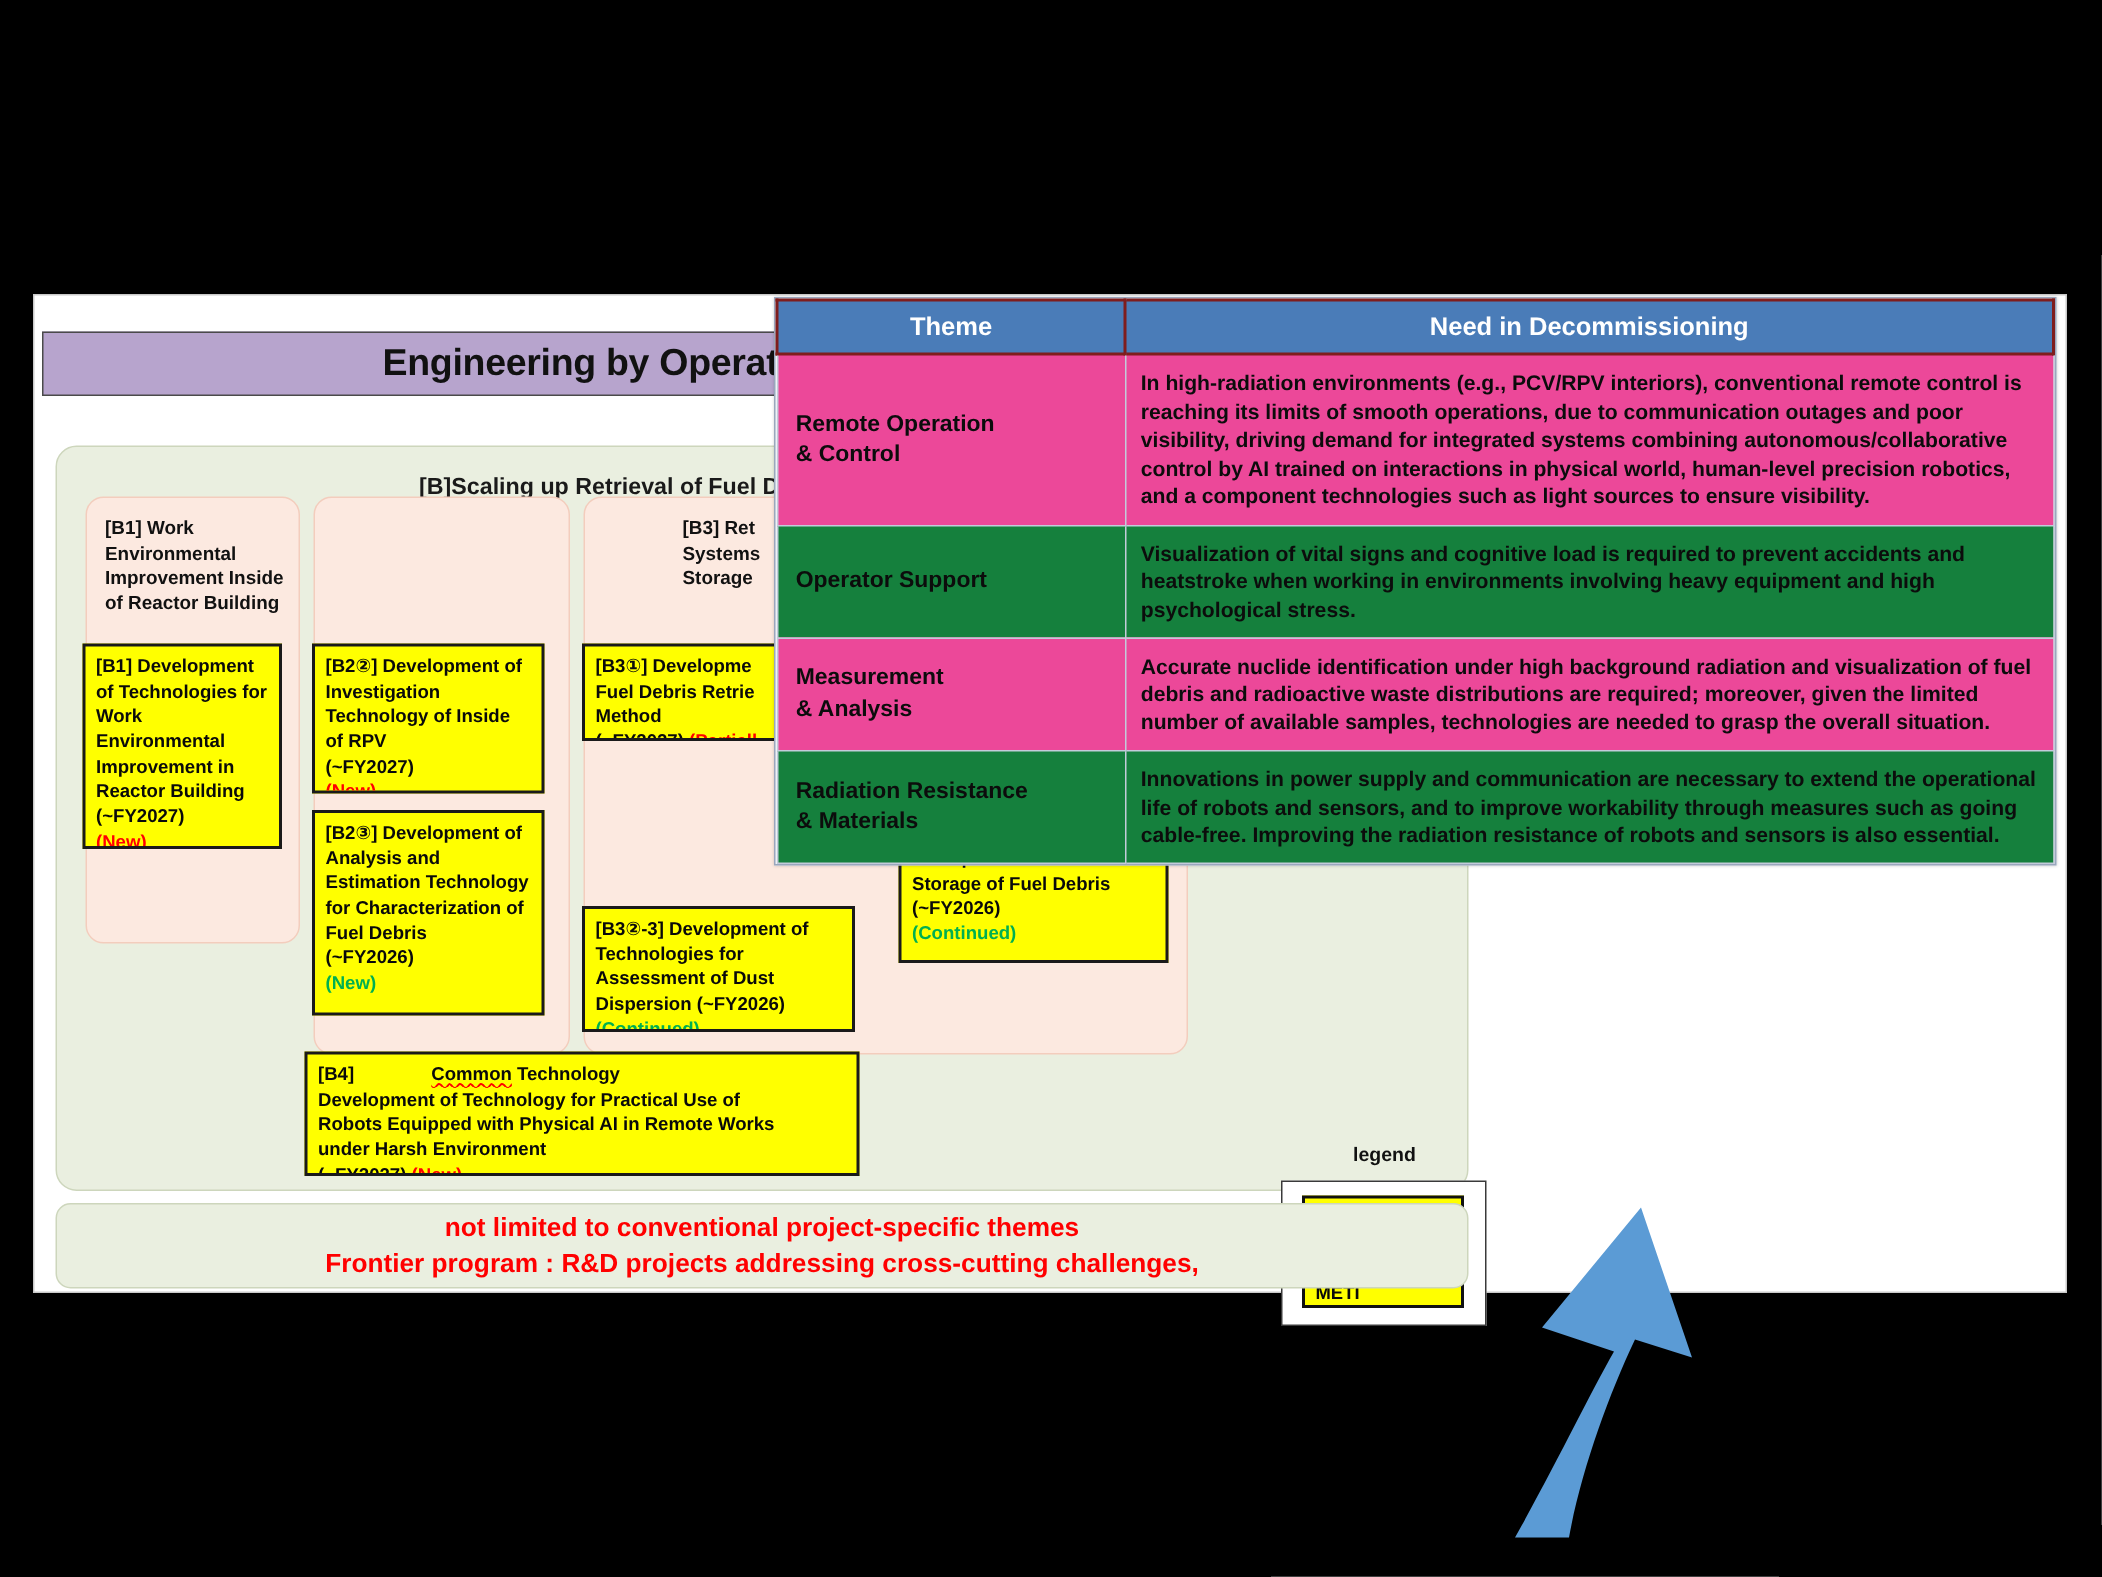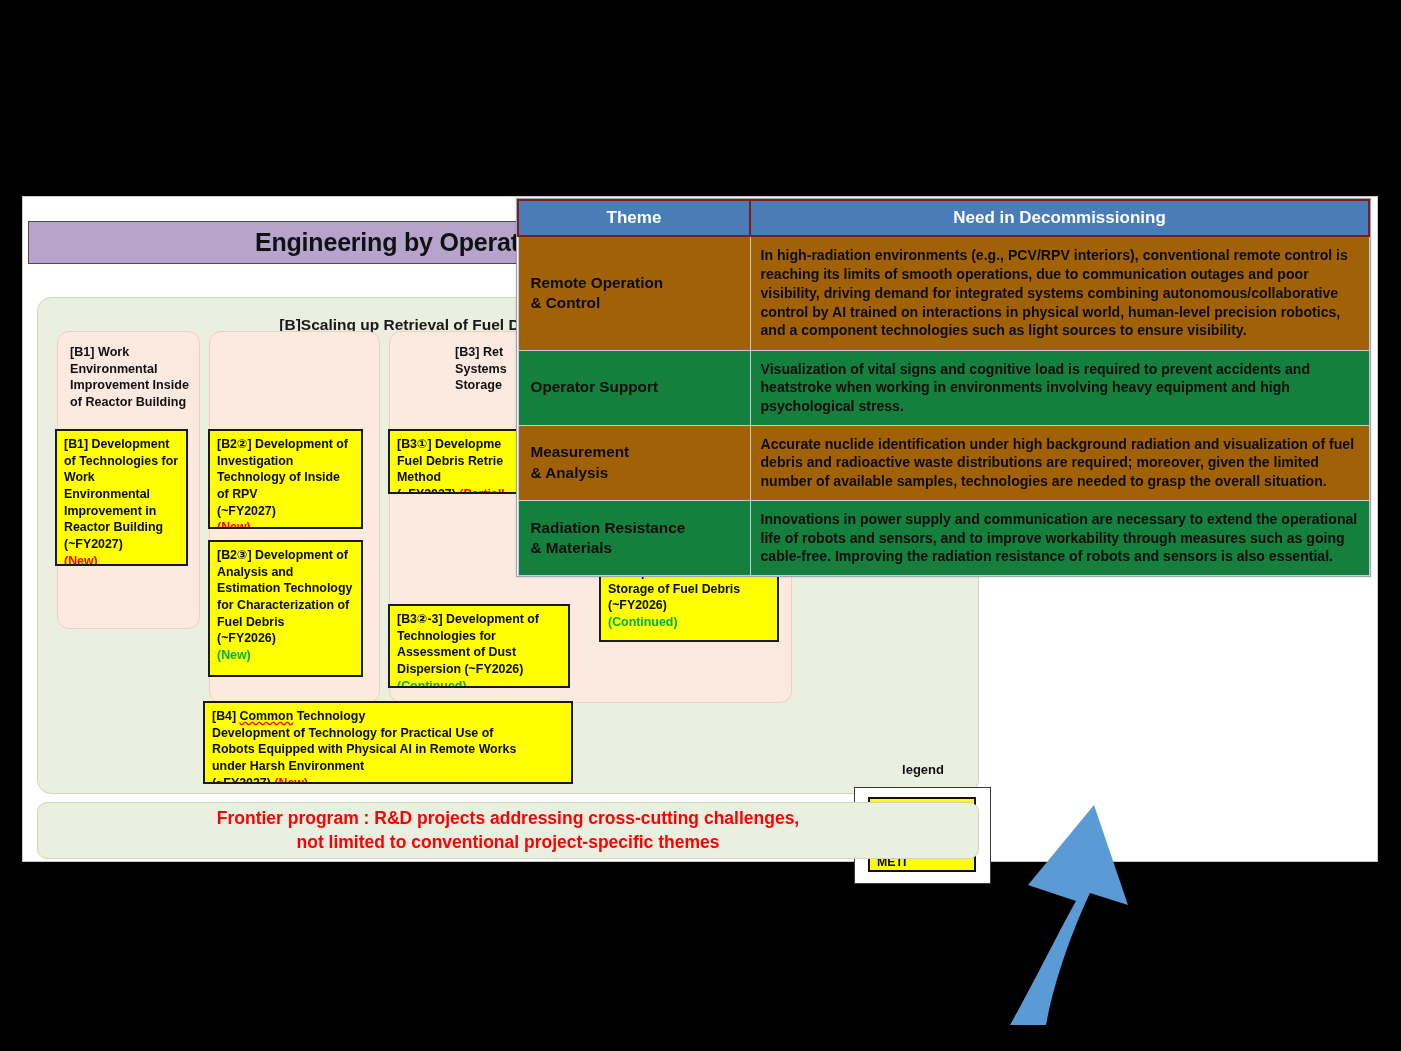--- a/index.html
+++ b/index.html
@@ -31,21 +31,21 @@
   .pink{position:absolute;background:#fce9e0;border:1px solid #f3cdbd;border-radius:12px;}
   .pink-head{position:absolute;font-size:12.6px;font-weight:bold;color:#111;
              line-height:1.32;}
 
   
   .yel{position:absolute;background:#ffff00;border:2px solid #1a1a1a;
        font-size:12.4px;font-weight:bold;color:#0a0a0a;line-height:1.345;
        padding:5px 6px 4px 7px;box-sizing:border-box;overflow:hidden;}
   .new-red{color:#ff0000;}
   .new-green{color:#00b050;}
-  .sp-err{text-decoration:underline wavy #ff0000;text-decoration-skip-ink:none;}
+  .sp-err{text-decoration:underline wavy #ff0000;text-decoration-skip-ink:none;margin-left:48px;}
 
   
   #legend-label{position:absolute;left:840px;top:565px;width:120px;text-align:center;
                 font-size:13px;font-weight:bold;color:#111;}
   #legend-box{position:absolute;left:831px;top:590px;width:135px;height:95px;
               background:#ffffff;border:1px solid #3a3a3a;}
   #legend-inner{position:absolute;left:845px;top:600px;width:108px;height:75px;
                 background:#ffff00;border:2px solid #111;font-size:12.3px;
                 font-weight:bold;line-height:1.35;padding:5px 5px 3px 7px;
                 box-sizing:border-box;color:#0a0a0a;}
@@ -63,21 +63,21 @@
 
   
   #tbl{position:absolute;left:516px;top:198px;width:853px;height:377px;
        background:#eef1f7;border:1px solid #9aa7bd;box-shadow:0 0 2px rgba(0,0,0,.18);}
   #tbl table{border-collapse:collapse;width:100%;height:100%;table-layout:fixed;}
   #tbl th{background:#4a7cb8;color:#ffffff;font-size:17px;font-weight:bold;
           padding:7px 4px;border:2px solid #7f1d1d;text-align:center;}
   #tbl td{border:1px solid #c3cbda;vertical-align:middle;padding:8px 10px;
           font-size:14.1px;color:#0c0c0c;line-height:1.33;font-weight:bold;}
   #tbl td.theme{font-weight:bold;font-size:15.3px;white-space:pre-line;padding-left:12px;}
-  #tbl tr.r-odd td{background:#a16207;}
+  #tbl tr.r-odd td{background:#ec4899;}
   #tbl tr.r-even td{background:#15803d;}
   #tbl col.c1{width:232px;}
 </style>
 </head>
 <body>
 
 <div id="slide">
 
   <div id="title-bar">
     <span class="t">Engineering by Operating Entities,</span>
@@ -151,22 +151,22 @@
     <span>under Harsh Environment</span><br>
     <span>(~FY2027)</span>
     <span class="new-red">(New)</span>
   </div>
 
   <div id="legend-label">legend</div>
   <div id="legend-box"></div>
   <div id="legend-inner">Research and Development Supported by METI</div>
 
   <div id="frontier">
+    <div>not limited to conventional project-specific themes</div>
     <div>Frontier program : R&amp;D projects addressing cross-cutting challenges,</div>
-    <div>not limited to conventional project-specific themes</div>
   </div>
 
   <div id="blue-arrow">
     <svg width="190" height="230" viewBox="0 0 190 230">
       <path d="M12,228 C40,178 62,132 78,104 L30,88 L96,8 L130,108 L92,96
                C74,134 56,184 48,228 Z" fill="#5b9bd5"></path>
     </svg>
   </div>
 
 </div>

